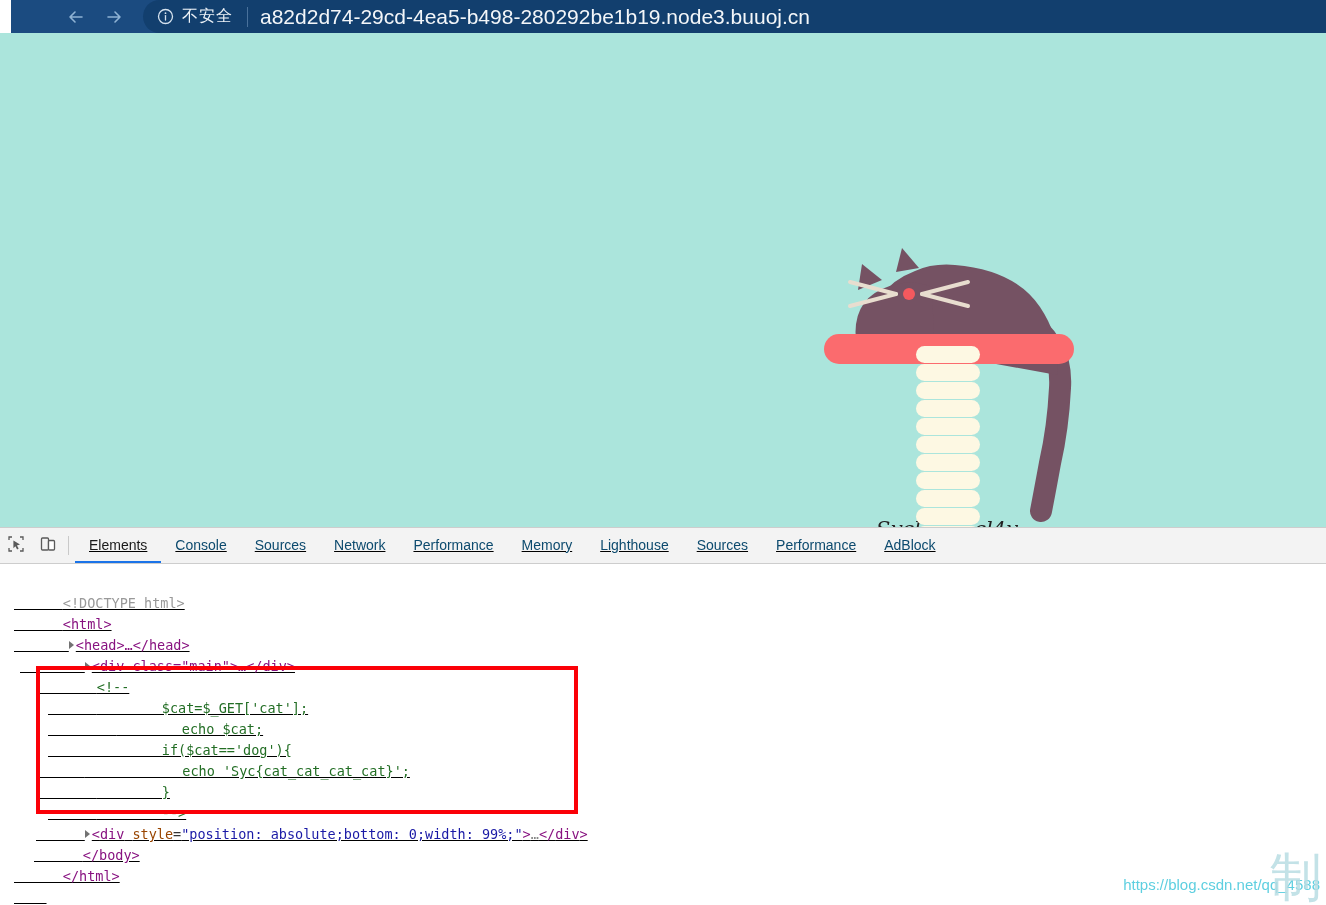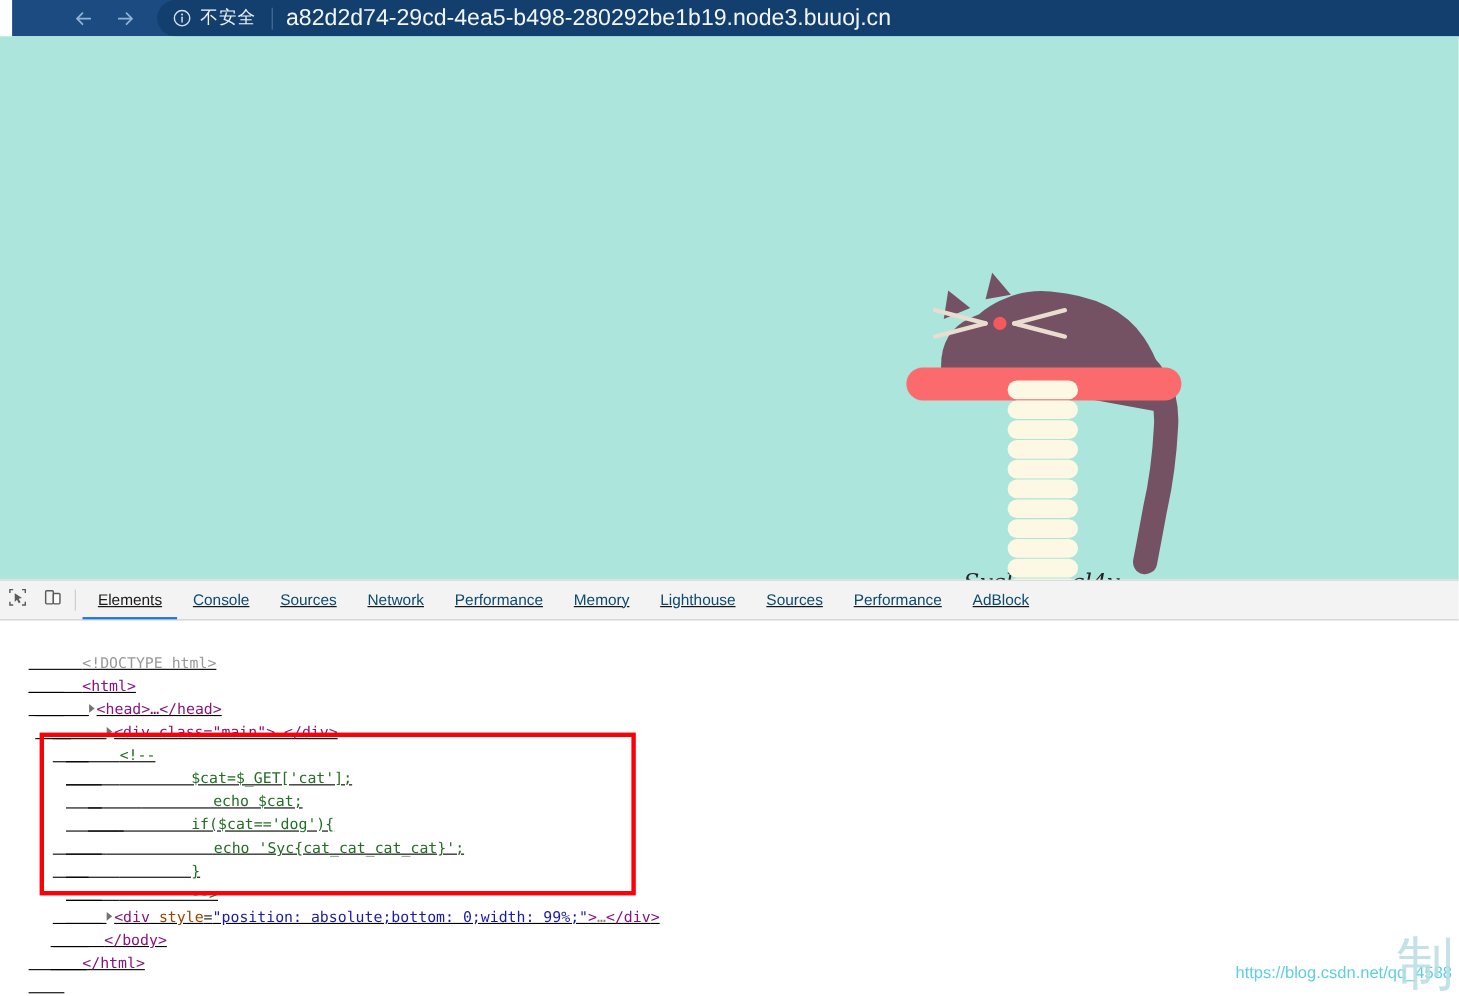--- a/index.html
+++ b/index.html
@@ -114,21 +114,20 @@
   }
 
   
   #dom-tree {
     font-family: "DejaVu Sans Mono", monospace;
     font-size: 13.5px;
     line-height: 21px;
     color: #333;
     padding-top: 8px;
     position: relative;
-    margin-left: 12px;
   }
   .dom-line { white-space: pre; height: 21px; position: relative; }
   .dom-line.selected { background: #ebebeb; }
   .tw { color: #881280; }   
   .attr { color: #994500; } 
   .val  { color: #1a1aa6; } 
   .punc { color: #881280; } 
   .dim  { color: #999999; } 
   .eq   { color: #333; }
   .cmt  { color: #236e25; } 

